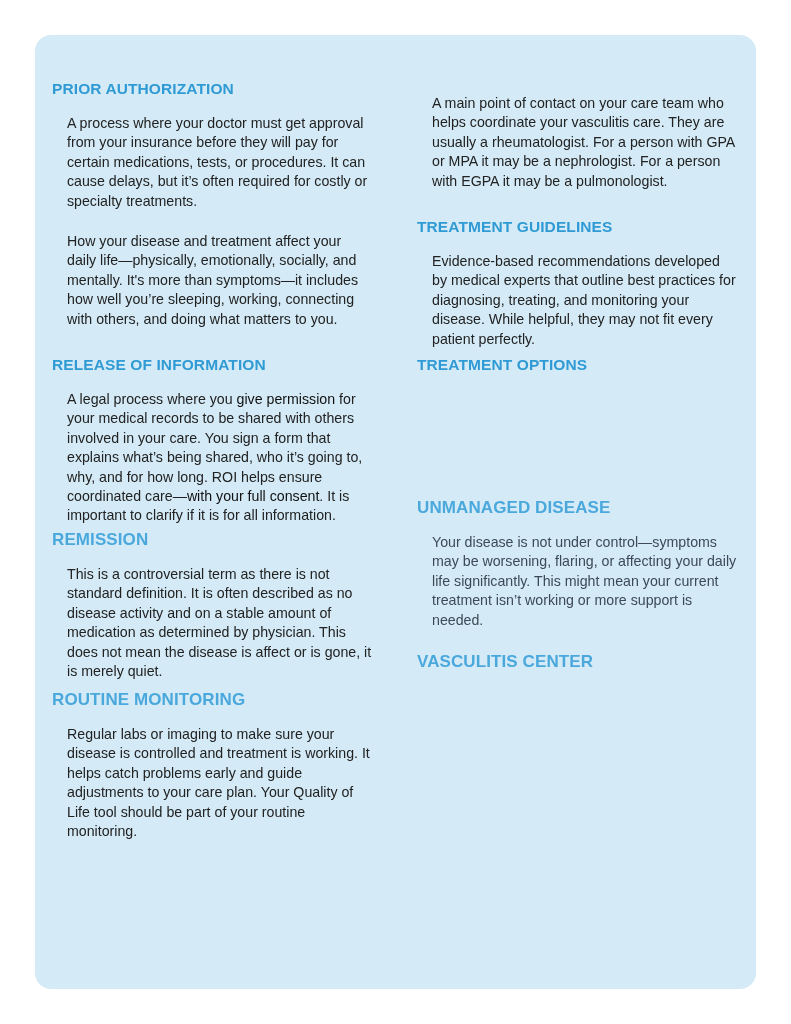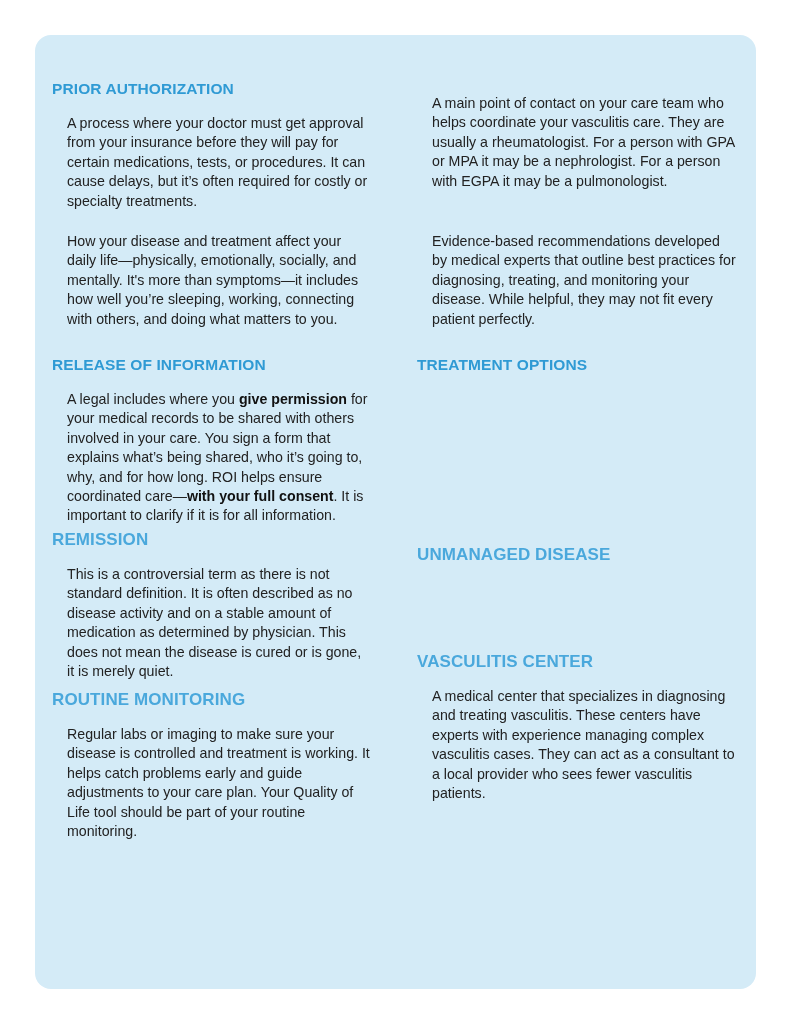--- a/index.html
+++ b/index.html
@@ -18,59 +18,60 @@
   .term { position: absolute; left: 0; width: 100%; }
   .term h2 {
     margin: 0; font-size: 15.5px; font-weight: bold; color: #2f9ad4;
     letter-spacing: 0.1px; line-height: 20px;
   }
   .term h2.lg { font-size: 17px; color: #4aa8dc; }
   .term p {
     margin: 15px; font-size: 14.2px; line-height: 19.4px; color: #222222;
   }
   .term p.muted { color: #3d4a55; }
-  .term p b { font-weight: bold; color: #111; }
+  .term p b { font-weight: normal; color: #111; }
 </style>
 </head>
 <body>
 
 <div class="card">
   <div class="col left">
     <div class="term" style="top:0px">
       <h2>PRIOR AUTHORIZATION</h2>
       <p>A process where your doctor must get approval from your insurance before they will pay for certain medications, tests, or procedures. It can cause delays, but it’s often required for costly or specialty treatments.</p>
     </div>
     <div class="term" style="top:138px">
       <p>How your disease and treatment affect your daily life—physically, emotionally, socially, and mentally. It's more than symptoms—it includes how well you’re sleeping, working, connecting with others, and doing what matters to you.</p>
     </div>
     <div class="term" style="top:276px">
       <h2>RELEASE OF INFORMATION</h2>
-      <p><span>A legal includes where you </span><b>give permission</b><span> for your medical records to be shared with others involved in your care. You sign a form that explains what’s being shared, who it’s going to, why, and for how long. ROI helps ensure coordinated care—</span><b>with your full consent</b><span>. It is important to clarify if it is for all information.</span></p>
+      <p><span>A legal process where you </span><b>give permission</b><span> for your medical records to be shared with others involved in your care. You sign a form that explains what’s being shared, who it’s going to, why, and for how long. ROI helps ensure coordinated care—</span><b>with your full consent</b><span>. It is important to clarify if it is for all information.</span></p>
     </div>
     <div class="term" style="top:451px">
       <h2 class="lg">REMISSION</h2>
-      <p>This is a controversial term as there is not standard definition. It is often described as no disease activity and on a stable amount of medication as determined by physician. This does not mean the disease is cured or is gone, it is merely quiet.</p>
+      <p>This is a controversial term as there is not standard definition. It is often described as no disease activity and on a stable amount of medication as determined by physician. This does not mean the disease is affect or is gone, it is merely quiet.</p>
     </div>
     <div class="term" style="top:611px">
       <h2 class="lg">ROUTINE MONITORING</h2>
       <p>Regular labs or imaging to make sure your disease is controlled and treatment is working. It helps catch problems early and guide adjustments to your care plan. Your Quality of Life tool should be part of your routine monitoring.</p>
     </div>
   </div>
 
   <div class="col right">
     <div class="term" style="top:0px">
       <p>A main point of contact on your care team who helps coordinate your vasculitis care. They are usually a rheumatologist. For a person with GPA or MPA it may be a nephrologist. For a person with EGPA it may be a pulmonologist.</p>
     </div>
     <div class="term" style="top:138px">
+      <h2>TREATMENT GUIDELINES</h2>
       <p>Evidence-based recommendations developed by medical experts that outline best practices for diagnosing, treating,  and monitoring your disease. While helpful, they may not fit every patient perfectly.</p>
     </div>
     <div class="term" style="top:276px">
       <h2>TREATMENT OPTIONS</h2>
     </div>
-    <div class="term" style="top:466px">
+    <div class="term" style="top:419px">
       <h2 class="lg">UNMANAGED DISEASE</h2>
+      <p class="muted">Your disease is not under control—symptoms may be worsening, flaring, or affecting your daily life significantly. This might mean your current treatment isn’t working or more support is needed.</p>
     </div>
     <div class="term" style="top:573px">
       <h2 class="lg">VASCULITIS CENTER</h2>
-      <p>A medical center that specializes in diagnosing and treating vasculitis. These centers have experts with experience managing complex vasculitis cases. They can act as a consultant to a local provider who sees fewer vasculitis patients.</p>
     </div>
   </div>
 </div>
 
 </body></html>

